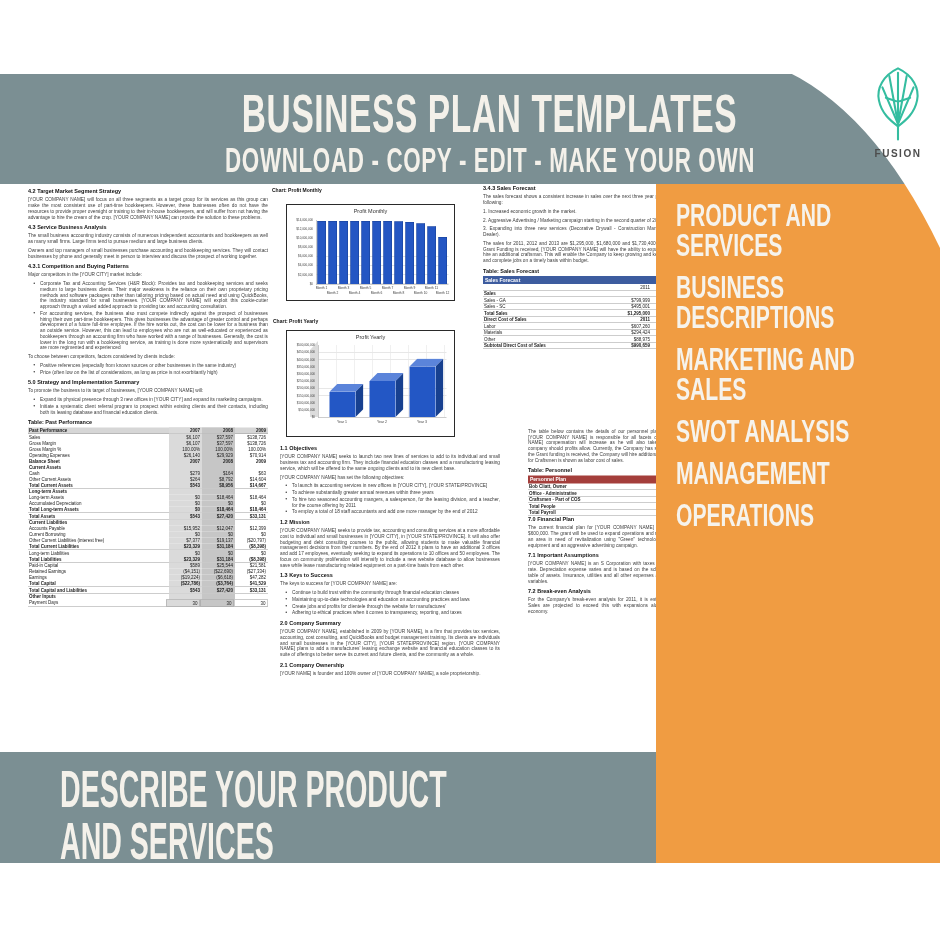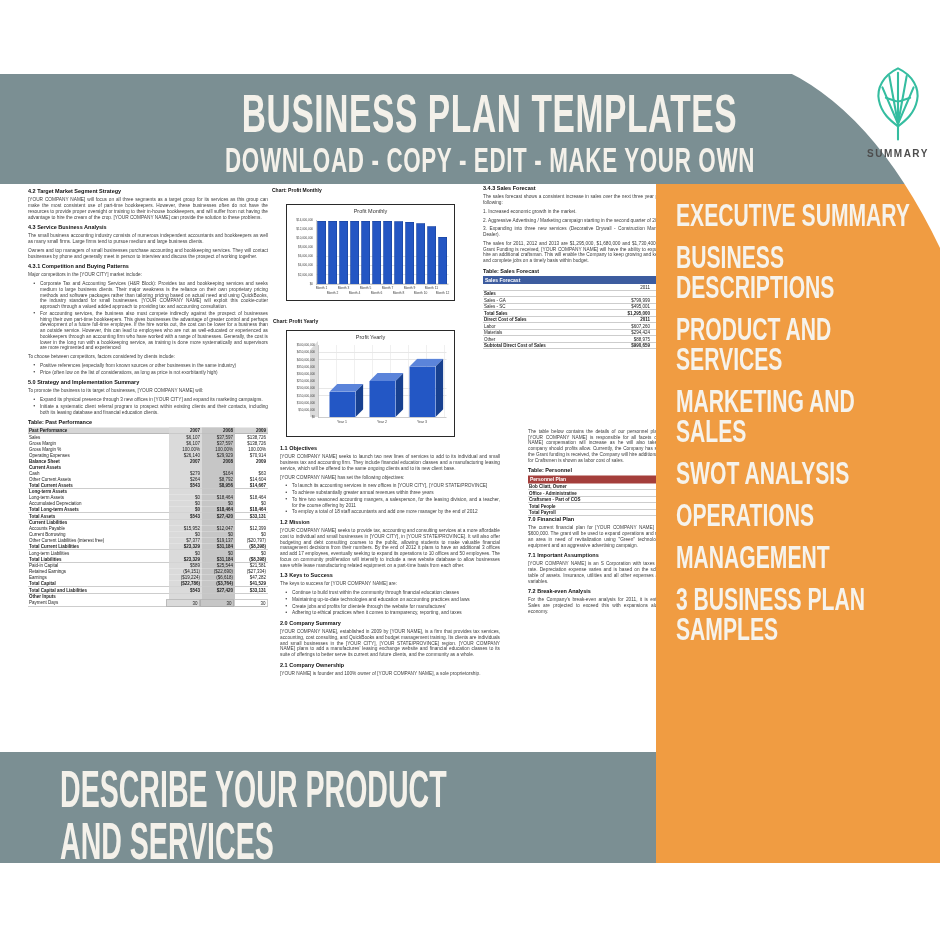--- a/index.html
+++ b/index.html
@@ -557,42 +557,36 @@
           <div class="dp">[YOUR COMPANY NAME] is an S Corporation with taxes estimated at a 25% tax rate. Depreciation expense varies and is based on the scheduled additions in the table of assets. Insurance, utilities and all other expenses are based on other cost variables.</div>
           <div class="dh">7.2 Break-even Analysis</div>
           <div class="dp">For the Company's break-even analysis for 2011, it is estimated to be $114,770. Sales are projected to exceed this with expansions along with the improving economy.</div>
         </div>
     </div>
   </div>
 
   <div class="sidebar">
     <div id="side-list">
         <div class="sitem">
-          <span>EXECUTIVE SUMMARY</span>
+          <span>PRODUCT AND SERVICES</span>
         </div>
         <div class="sitem">
           <span>BUSINESS DESCRIPTIONS</span>
         </div>
         <div class="sitem">
-          <span>PRODUCT AND SERVICES</span>
-        </div>
-        <div class="sitem">
           <span>MARKETING AND SALES</span>
         </div>
         <div class="sitem">
           <span>SWOT ANALYSIS</span>
         </div>
         <div class="sitem">
+          <span>MANAGEMENT</span>
+        </div>
+        <div class="sitem">
           <span>OPERATIONS</span>
-        </div>
-        <div class="sitem">
-          <span>MANAGEMENT</span>
-        </div>
-        <div class="sitem">
-          <span>3 BUSINESS PLAN SAMPLES</span>
         </div>
       </div>
   </div>
 
   <div class="band-top"></div>
   <div class="band-bottom"></div>
 
   <svg class="corner-svg" width="300" height="260" viewBox="0 0 300 260">
     <path d="M135,66 Q232,106 300,248 L300,66 Z" fill="#ffffff"></path>
   </svg>
@@ -611,18 +605,18 @@
         <path d="M30,71 L30,86"></path>
         <path d="M30,68 L12,26"></path>
         <path d="M30,68 L20,13"></path>
         <path d="M30,68 L30,9"></path>
         <path d="M30,68 L40,13"></path>
         <path d="M30,68 L48,26"></path>
         <path d="M16,38 L28,42"></path>
         <path d="M44,38 L32,42"></path>
       </g>
     </svg>
-    <div class="brand">SUMMARY</div>
+    <div class="brand">FUSION</div>
   </div>
 
   <div class="fb-text">DESCRIBE YOUR PRODUCT AND SERVICES</div>
 
 </div>
 
 </body></html>

